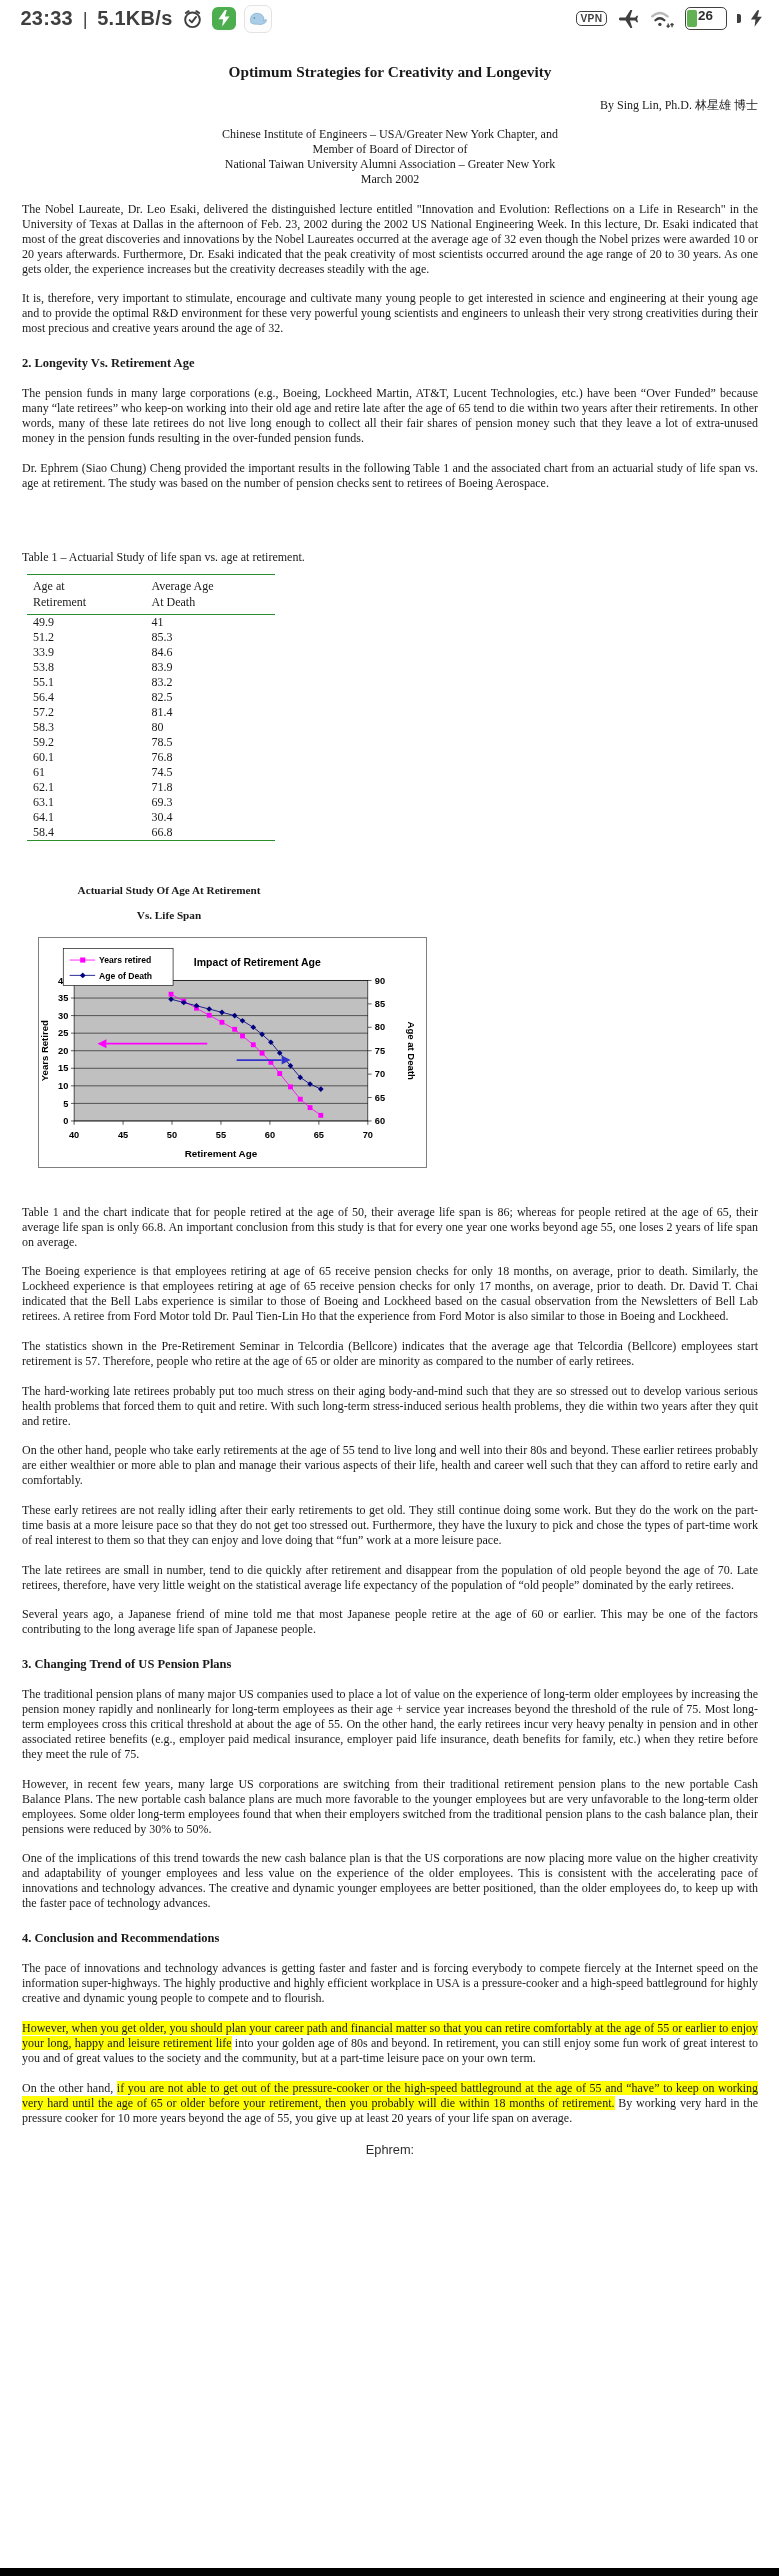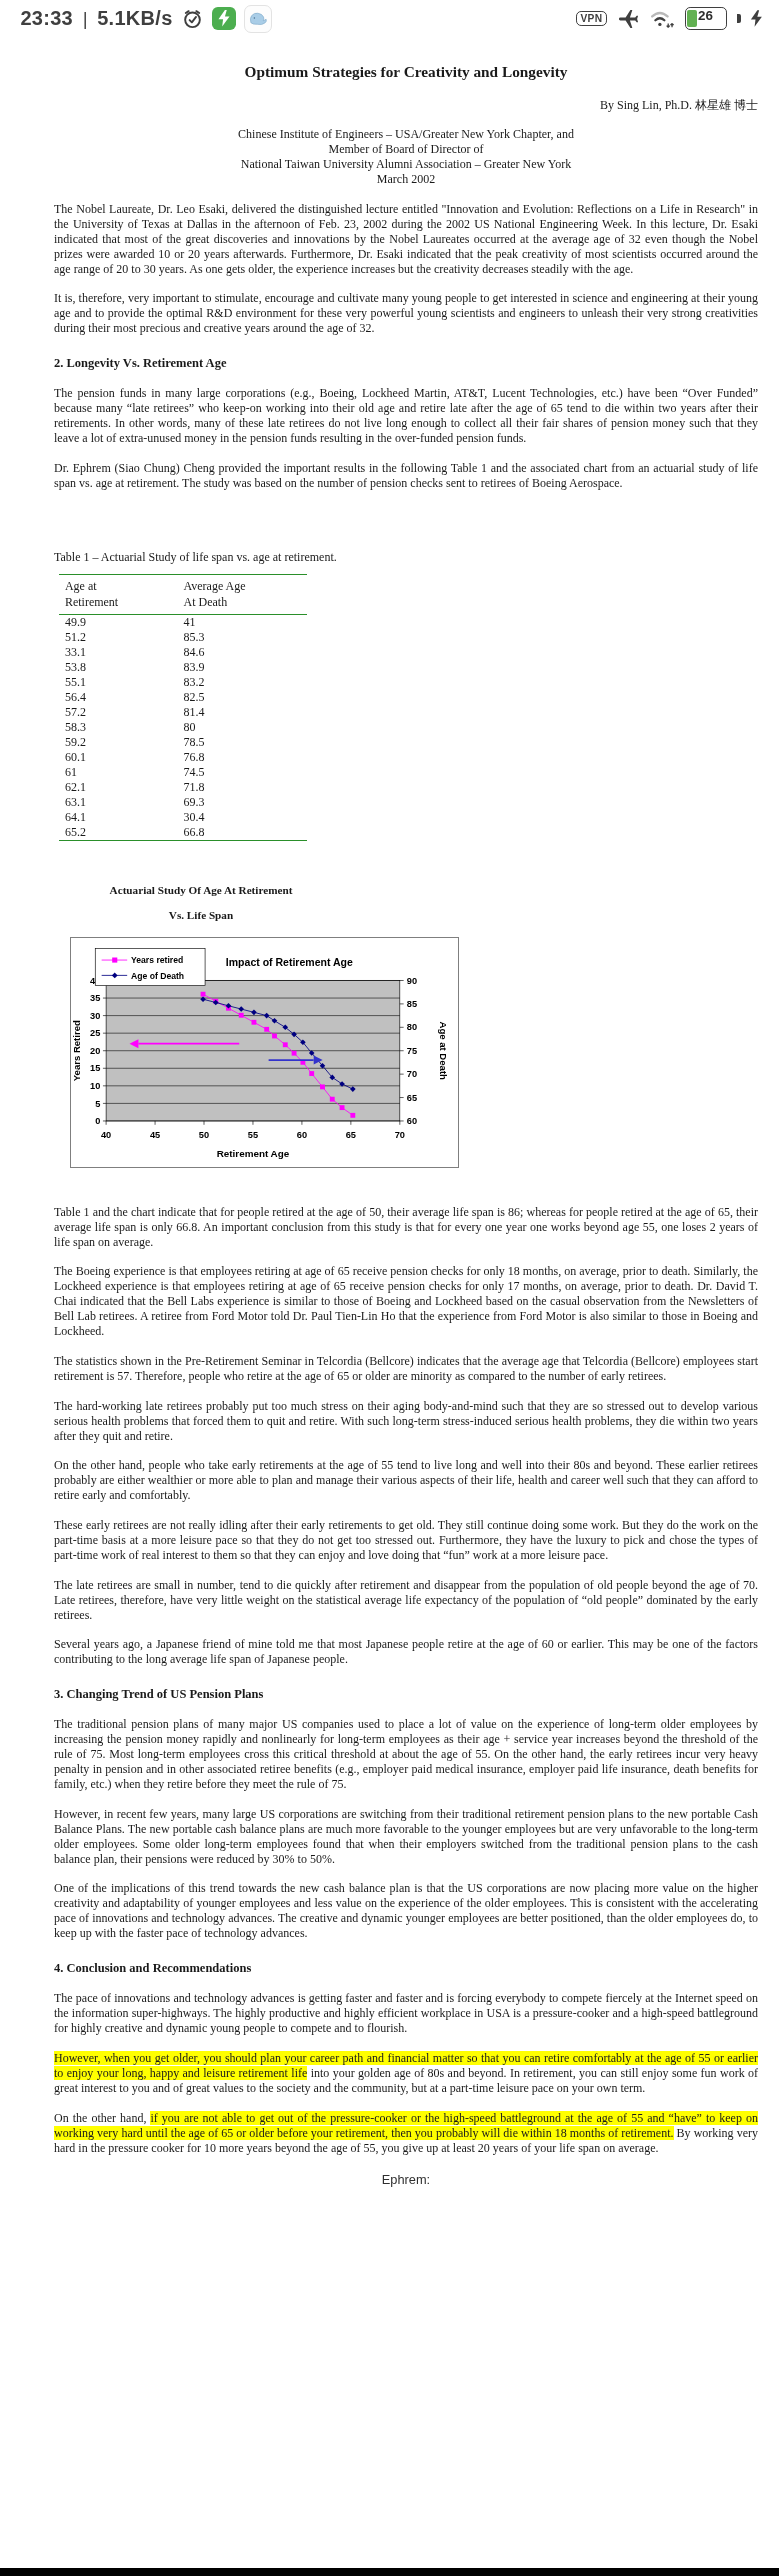--- a/index.html
+++ b/index.html
@@ -21,21 +21,21 @@
   .sb-sep{font-size:19px;font-weight:300;color:#4a4a4a;margin:0 1.3px;}
   .appicon-green{width:23.6px;height:23.6px;border-radius:5.8px;background:#4cae4f;display:flex;align-items:center;justify-content:center;}
   .appicon-whale{width:26px;height:26px;border-radius:7px;background:#fdfdfd;border:0.6px solid #e3e3e3;display:flex;align-items:center;justify-content:center;}
   .vpn-badge{border:1.9px solid #3f3f3f;border-radius:5.1px;padding:1.3px 3.8px;font-size:10.2px;font-weight:700;letter-spacing:0.3px;}
   .battery{position:relative;width:40px;height:21px;border:1.9px solid #3f3f3f;border-radius:5.1px;display:flex;align-items:flex-start;}
   .battery-fill{position:absolute;left:1.9px;top:1.9px;bottom:1.9px;width:9.6px;background:#62b152;border-radius:1.9px;}
   .battery-num{position:relative;width:100%;text-align:center;font-size:13.4px;font-weight:600;color:#2e2e2e;}
   .battery-nub{width:3.2px;height:8.3px;background:#3f3f3f;border-radius:0 1.9px 1.9px 0;margin-left:1.3px;}
   
   .doc{position:absolute;top:37px;left:0;width:780px;padding:0;}
-  .doc-inner{padding:0 22px;margin-left:32px;}
+  .doc-inner{padding:0 22px;}
   .doc-title{margin-top:25.6px;text-align:center;font-size:15.3px;font-weight:700;}
   .byline{margin-top:16.6px;text-align:right;font-size:12px;}
   .affil{margin-top:12.8px;text-align:center;font-size:12px;line-height:15px;}
   .h{font-size:12.5px;font-weight:700;margin:20px 0 14.7px 0;line-height:15px;}
   p.body{font-size:12px;line-height:15px;text-align:justify;margin:14.7px 0;}
   p.caption{font-size:12px;line-height:15px;margin:59px 0 9.6px 0;}
   .hl{background:#ffff00;}
   .sig{margin-top:16.6px;text-align:center;font-family:"Liberation Sans","DejaVu Sans",sans-serif;font-size:12.8px;color:#2f2f2f;}
   
   .t1{width:248px;margin-left:5.1px;border-top:1.9px solid #2a8f2a;border-bottom:1.9px solid #2a8f2a;font-size:12px;}
@@ -137,21 +137,21 @@
           </div>
           <div class="t1row">
             <div class="t1c1">49.9</div>
             <div class="t1c2">41</div>
           </div>
           <div class="t1row">
             <div class="t1c1">51.2</div>
             <div class="t1c2">85.3</div>
           </div>
           <div class="t1row">
-            <div class="t1c1">33.1</div>
+            <div class="t1c1">33.9</div>
             <div class="t1c2">84.6</div>
           </div>
           <div class="t1row">
             <div class="t1c1">53.8</div>
             <div class="t1c2">83.9</div>
           </div>
           <div class="t1row">
             <div class="t1c1">55.1</div>
             <div class="t1c2">83.2</div>
           </div>
@@ -185,21 +185,21 @@
           </div>
           <div class="t1row">
             <div class="t1c1">63.1</div>
             <div class="t1c2">69.3</div>
           </div>
           <div class="t1row">
             <div class="t1c1">64.1</div>
             <div class="t1c2">30.4</div>
           </div>
           <div class="t1row">
-            <div class="t1c1">65.2</div>
+            <div class="t1c1">58.4</div>
             <div class="t1c2">66.8</div>
           </div>
         </div>
         <div class="chart-title-block">
           <div>Actuarial Study Of Age At Retirement</div>
           <div>Vs. Life Span</div>
         </div>
         <div class="chart-frame"><svg width="385" height="228" viewBox="0 0 603 356">
             <rect x="55" y="66" width="460" height="220" fill="#c0c0c0" stroke="#000" stroke-width="1"></rect>
             <line x1="55" y1="286" x2="515" y2="286" stroke="#000" stroke-width="0.9"></line>

